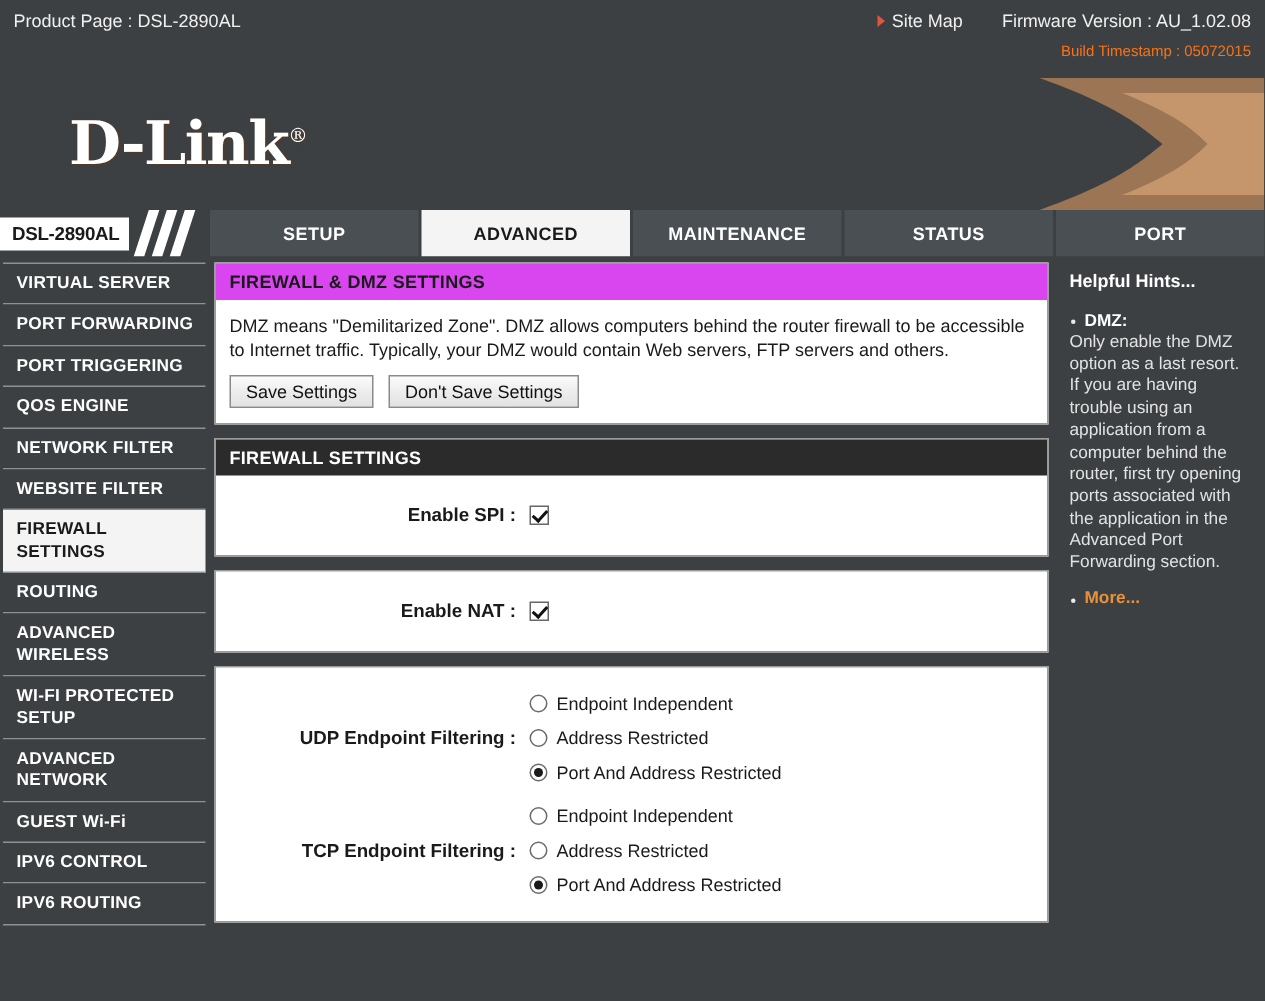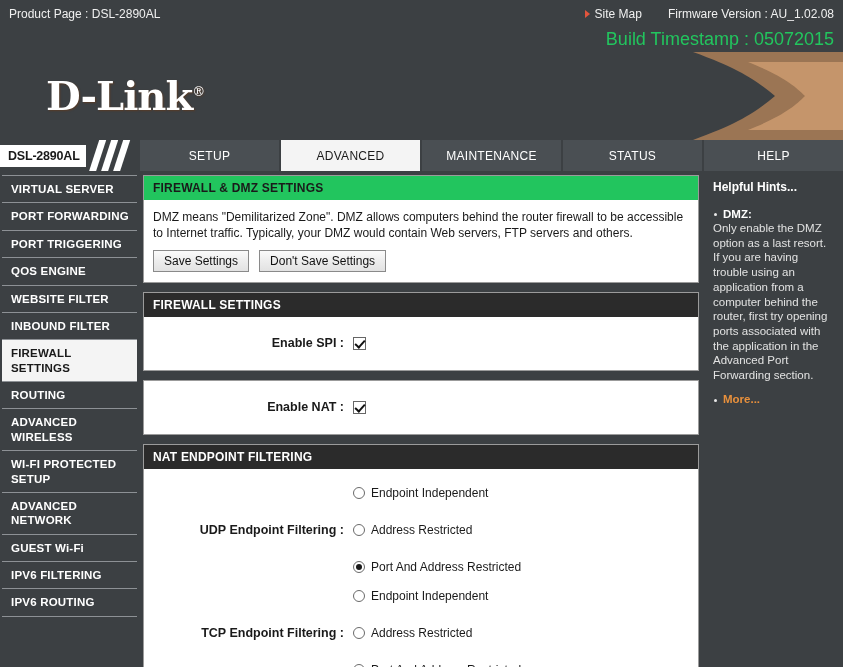--- a/index.html
+++ b/index.html
@@ -26,21 +26,21 @@
     color: #f0f0f0; font-size: 12px; white-space: nowrap;
   }
   .topbar .right-row1 {
     position: absolute; right: 9px; top: 7px;
     display: flex; align-items: center; gap: 26px;
     white-space: nowrap;
     justify-content: center;
   }
   .topbar .right-row2 {
     position: absolute; right: 9px; top: 29px;
-    white-space: nowrap; color: #22c55e; font-size: 18px;
+    white-space: nowrap; color: #f97316; font-size: 10px;
   }
   .sitemap-link {
     display: inline-flex; align-items: center; gap: 5px;
     color: #f0f0f0; font-size: 12px; cursor: pointer;
   }
   .tri-right {
     width: 0; height: 0;
     border-left: 5px solid #e2553d;
     border-top: 4px solid transparent;
     border-bottom: 4px solid transparent;
@@ -107,21 +107,21 @@
   .slashes i:nth-child(2) { left: 14px; }
   .slashes i:nth-child(3) { left: 26px; }
 
   .tabs { flex: 1; display: flex; gap: 2px; padding-left: 3px; }
   .tab {
     flex: 1;
     display: flex; align-items: center; justify-content: center;
     background: #4a4f53;
     color: #ffffff;
     font-size: 12px;
-    font-weight: normal;
+    font-weight: bold;
     letter-spacing: 0.3px;
     cursor: pointer;
     user-select: none;
   }
   .tab.active { background: #f4f4f4; color: #1a1a1a; }
 
   
   .body-wrap {
     position: relative;
     display: flex;
@@ -160,21 +160,21 @@
     flex: 0 0 556px;
     margin-left: 6px;
     background: transparent;
   }
   .card {
     background: #ffffff;
     border: 1px solid #9b9b9b;
     margin-bottom: 9px;
   }
   .card-orange-head {
-    background: #22c55e;
+    background: #d946ef;
     color: #1a1a1a;
     font-size: 12px;
     font-weight: bold;
     letter-spacing: 0.2px;
     padding: 5px 9px;
   }
   .card-dark-head {
     background: #2b2b2b;
     color: #ffffff;
     font-size: 12px;
@@ -242,21 +242,21 @@
     width: 200px;
     flex: 0 0 200px;
     text-align: right;
     padding-right: 9px;
     font-size: 12.5px;
     font-weight: bold;
     color: #1a1a1a;
     white-space: nowrap;
     align-self: center;
   }
-  .radio-group { display: flex; flex-direction: column; gap: 23px; padding-top: 1px; }
+  .radio-group { display: flex; flex-direction: column; gap: 9px; padding-top: 1px; }
   .radio-opt {
     display: flex; align-items: center; gap: 6px;
     font-size: 12px; color: #1a1a1a; cursor: pointer;
   }
   .rad {
     width: 12px; height: 12px;
     border: 1px solid #6a6a6a;
     border-radius: 50%;
     background: #fff;
     position: relative;
@@ -369,41 +369,41 @@
       <div class="tab active">
         <span>ADVANCED</span>
       </div>
       <div class="tab">
         <span>MAINTENANCE</span>
       </div>
       <div class="tab">
         <span>STATUS</span>
       </div>
       <div class="tab">
-        <span>HELP</span>
+        <span>PORT</span>
       </div>
     </div>
   </div>
 
   <div class="body-wrap">
 
     <div class="sidebar">
       <div class="side-item"><span>VIRTUAL SERVER</span></div>
       <div class="side-item"><span>PORT FORWARDING</span></div>
       <div class="side-item"><span>PORT TRIGGERING</span></div>
       <div class="side-item"><span>QOS ENGINE</span></div>
+      <div class="side-item"><span>NETWORK FILTER</span></div>
       <div class="side-item"><span>WEBSITE FILTER</span></div>
-      <div class="side-item"><span>INBOUND FILTER</span></div>
       <div class="side-item active"><span>FIREWALL SETTINGS</span></div>
       <div class="side-item"><span>ROUTING</span></div>
       <div class="side-item"><span>ADVANCED WIRELESS</span></div>
       <div class="side-item"><span>WI-FI PROTECTED SETUP</span></div>
       <div class="side-item"><span>ADVANCED NETWORK</span></div>
       <div class="side-item"><span>GUEST Wi-Fi</span></div>
-      <div class="side-item"><span>IPV6 FILTERING</span></div>
+      <div class="side-item"><span>IPV6 CONTROL</span></div>
       <div class="side-item"><span>IPV6 ROUTING</span></div>
 
     </div>
 
     <div class="main">
 
       <div class="card">
         <div class="card-orange-head">FIREWALL &amp; DMZ SETTINGS</div>
         <div class="card-body">
           <div class="intro-text">DMZ means "Demilitarized Zone". DMZ allows computers behind the router firewall to be accessible to Internet traffic. Typically, your DMZ would contain Web servers, FTP servers and others.</div>
@@ -427,21 +427,20 @@
       <div class="card">
         <div class="card-body">
           <div class="field-row">
             <div class="field-label">Enable NAT :</div>
             <span class="chk checked"></span>
           </div>
         </div>
       </div>
 
       <div class="card">
-        <div class="card-dark-head">NAT ENDPOINT FILTERING</div>
         <div class="card-body">
 
           <div class="radio-row">
             <div class="radio-label">UDP Endpoint Filtering :</div>
             <div class="radio-group">
               <label class="radio-opt">
                 <span class="rad"></span>
                 <span>Endpoint Independent</span>
               </label>
               <label class="radio-opt">

